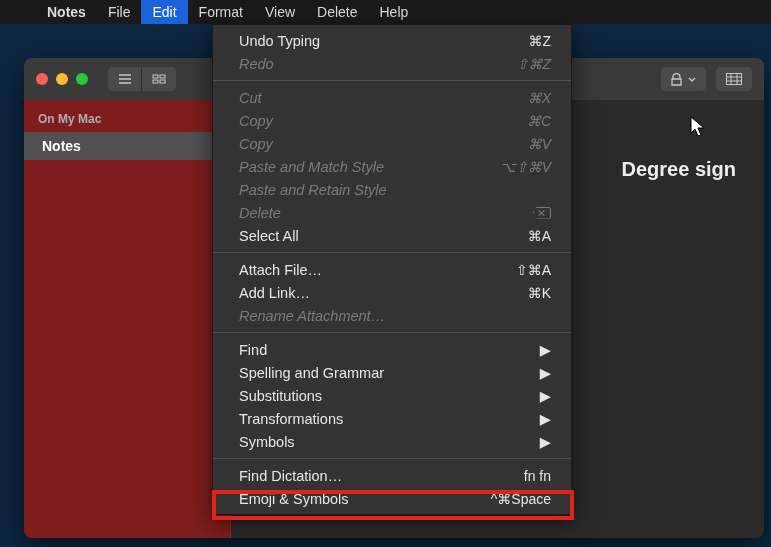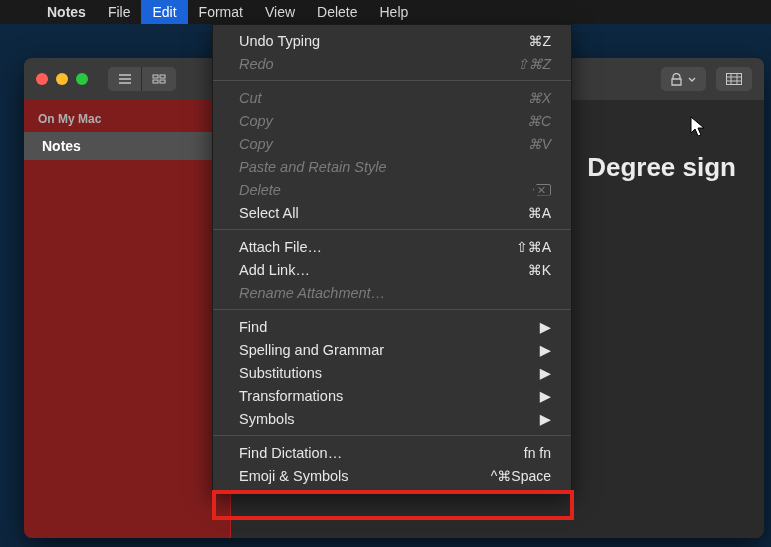--- a/index.html
+++ b/index.html
@@ -87,22 +87,22 @@
   .sb-item {
     font-size: 14px; font-weight: 600; color: #fff;
     padding: 6px 18px;
     background: #515151;
   }
   .note-canvas {
     flex: 1; background: #2a2a2a; padding: 28px 24px;
     position: relative;
   }
   .note-title {
-    color: #ececec; font-weight: 700; font-size: 26px;
-    position: absolute; right: 28px; top: 52px;
+    color: #ececec; font-weight: 700; font-size: 20px;
+    position: absolute; right: 28px; top: 58px;
   }
 
   
   .dropdown {
     position: absolute;
     top: 24px; left: 212px;
     width: 360px;
     background: #333333;
     border: 1px solid #1a1a1a;
     box-shadow: 0 8px 22px rgba(0,0,0,.6);
@@ -238,20 +238,24 @@
     </div>
     <div class="mi disabled">
       <span class="lbl">Copy</span>
       <span class="sc">⌘C</span>
     </div>
     <div class="mi disabled">
       <span class="lbl">Copy</span>
       <span class="sc">⌘V</span>
     </div>
     <div class="mi disabled">
+      <span class="lbl">Paste and Match Style</span>
+      <span class="sc">⌥⇧⌘V</span>
+    </div>
+    <div class="mi disabled">
       <span class="lbl">Paste and Retain Style</span>
     </div>
     <div class="mi disabled">
       <span class="lbl">Delete</span>
       <span class="del-glyph"></span>
     </div>
     <div class="mi">
       <span class="lbl">Select All</span>
       <span class="sc">⌘A</span>
     </div>

